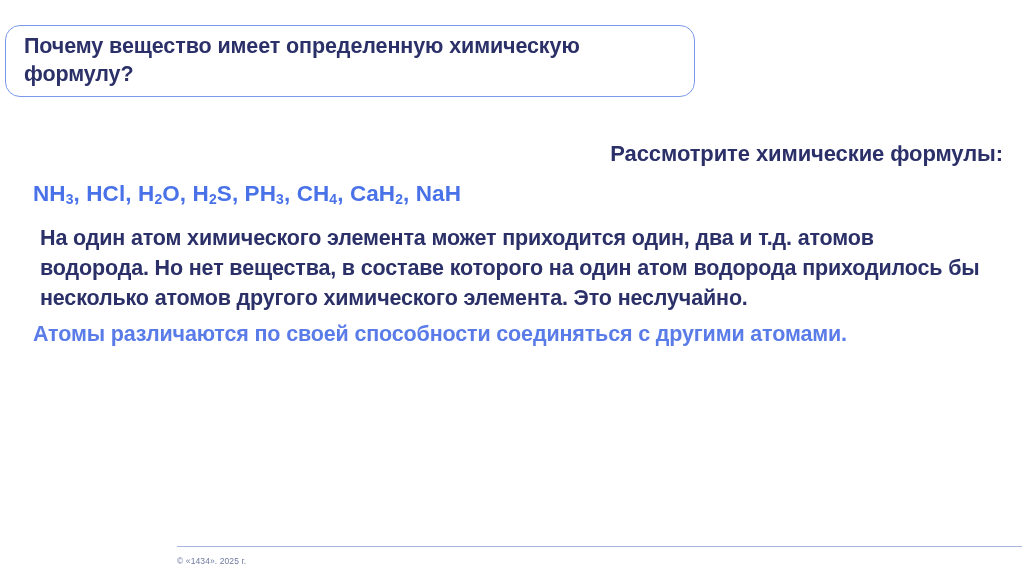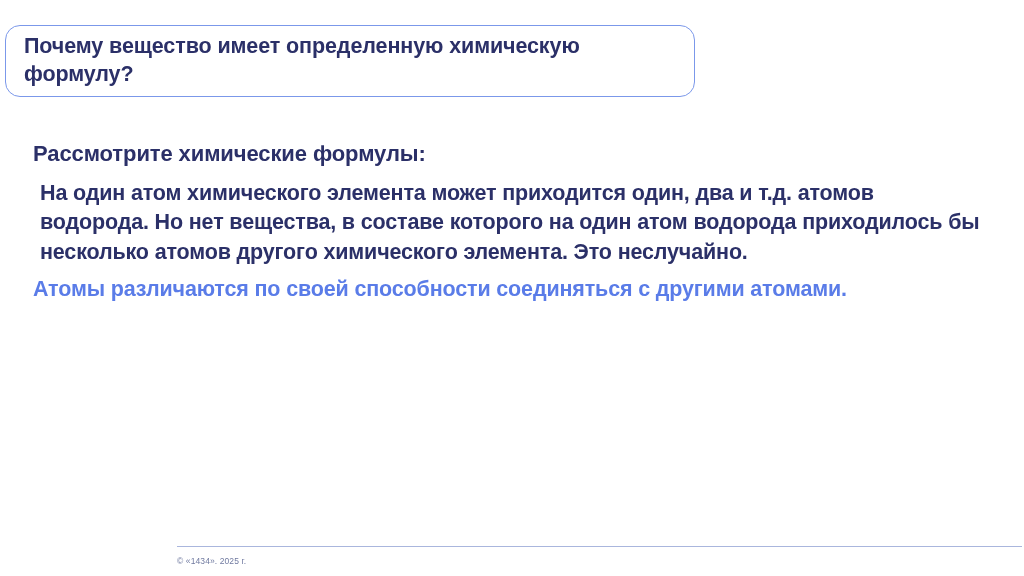--- a/index.html
+++ b/index.html
@@ -77,20 +77,21 @@
     width: 970px;
   }
 
   .lead-line {
     font-size: 22px;
     font-weight: bold;
     color: #2b3068;
     line-height: 1.3;
     margin: 0 0 10px 0;
     letter-spacing: -0.1px;
+    text-align: right;
   }
 
   .formula-line {
     font-size: 22.5px;
     font-weight: bold;
     color: #4a72e8;
     line-height: 1.3;
     margin: 10px 0 16px 0;
     letter-spacing: 0.1px;
   }
@@ -162,20 +163,21 @@
     <div class="question-text">Почему вещество имеет определенную химическую формулу?</div>
   </div>
 
 
 </div>
 
 <div class="slide-body">
 
   <p class="lead-line">Рассмотрите химические формулы:</p>
 
+  <p class="formula-line"><span>NH<sub>3</sub></span>, <span>HCl</span>, <span>H<sub>2</sub>O</span>, <span>H<sub>2</sub>S</span>, <span>PH<sub>3</sub></span>, <span>CH<sub>4</sub></span>, <span>CaH<sub>2</sub></span>, <span>NaH</span></p>
 
 
   <p class="body-paragraph">На один атом химического элемента может приходится один, два и т.д. атомов водорода. Но нет вещества, в составе которого на один атом водорода приходилось бы несколько атомов другого химического элемента. Это неслучайно.</p>
 
   <p class="conclusion-paragraph">Атомы различаются по своей способности соединяться с другими атомами.</p>
 
 </div>
 
 <div class="slide-footer">
   <div class="footer-divider"></div>

